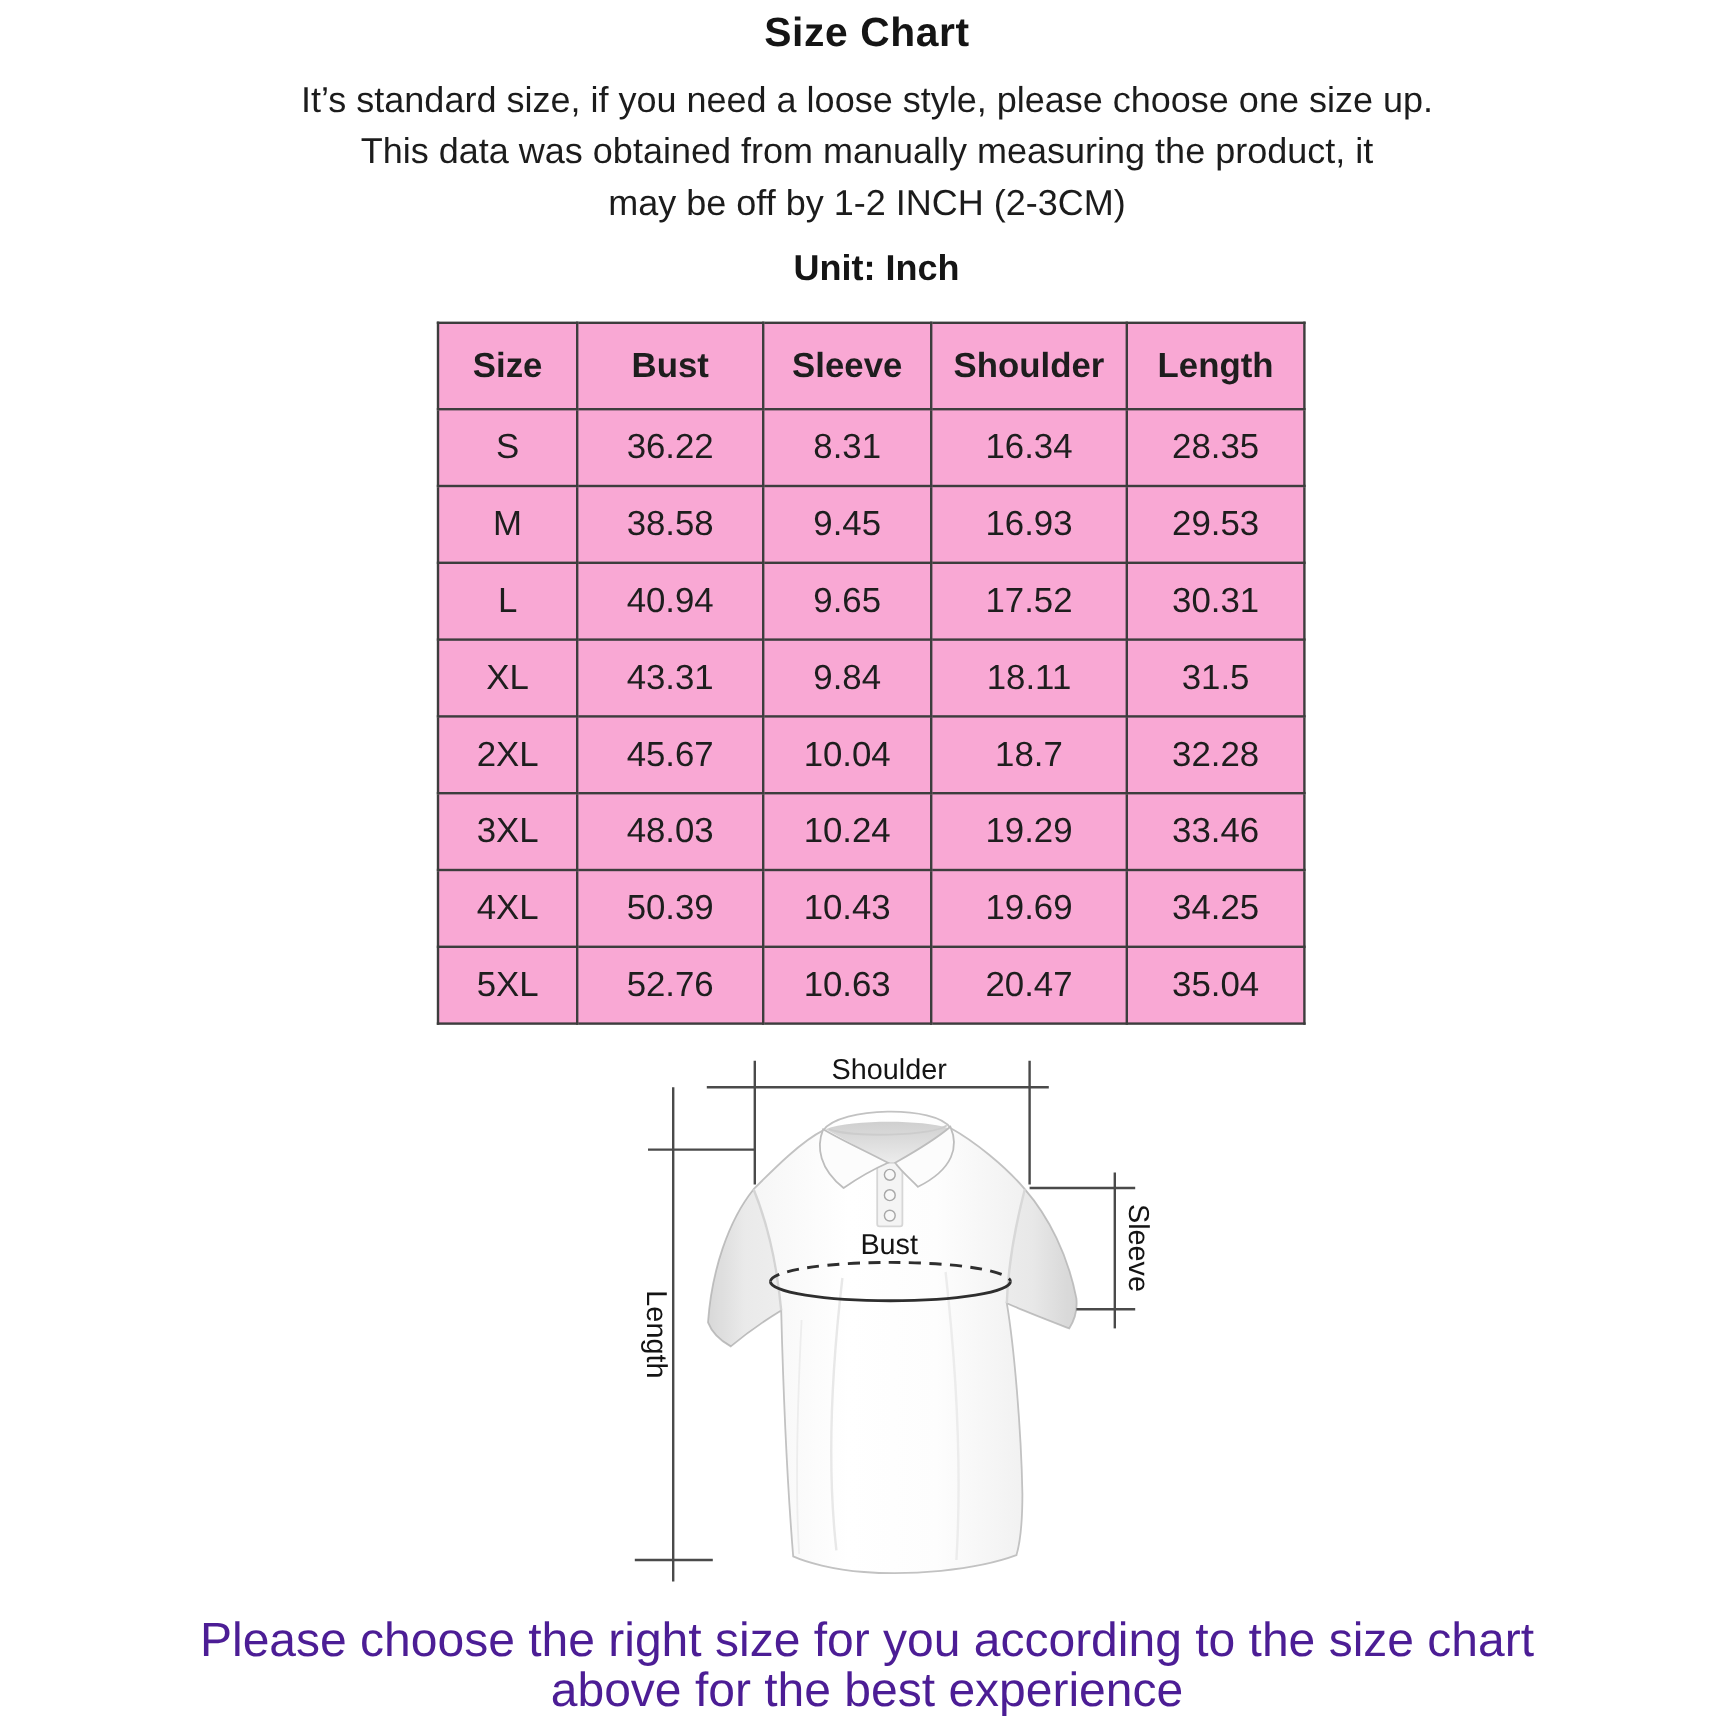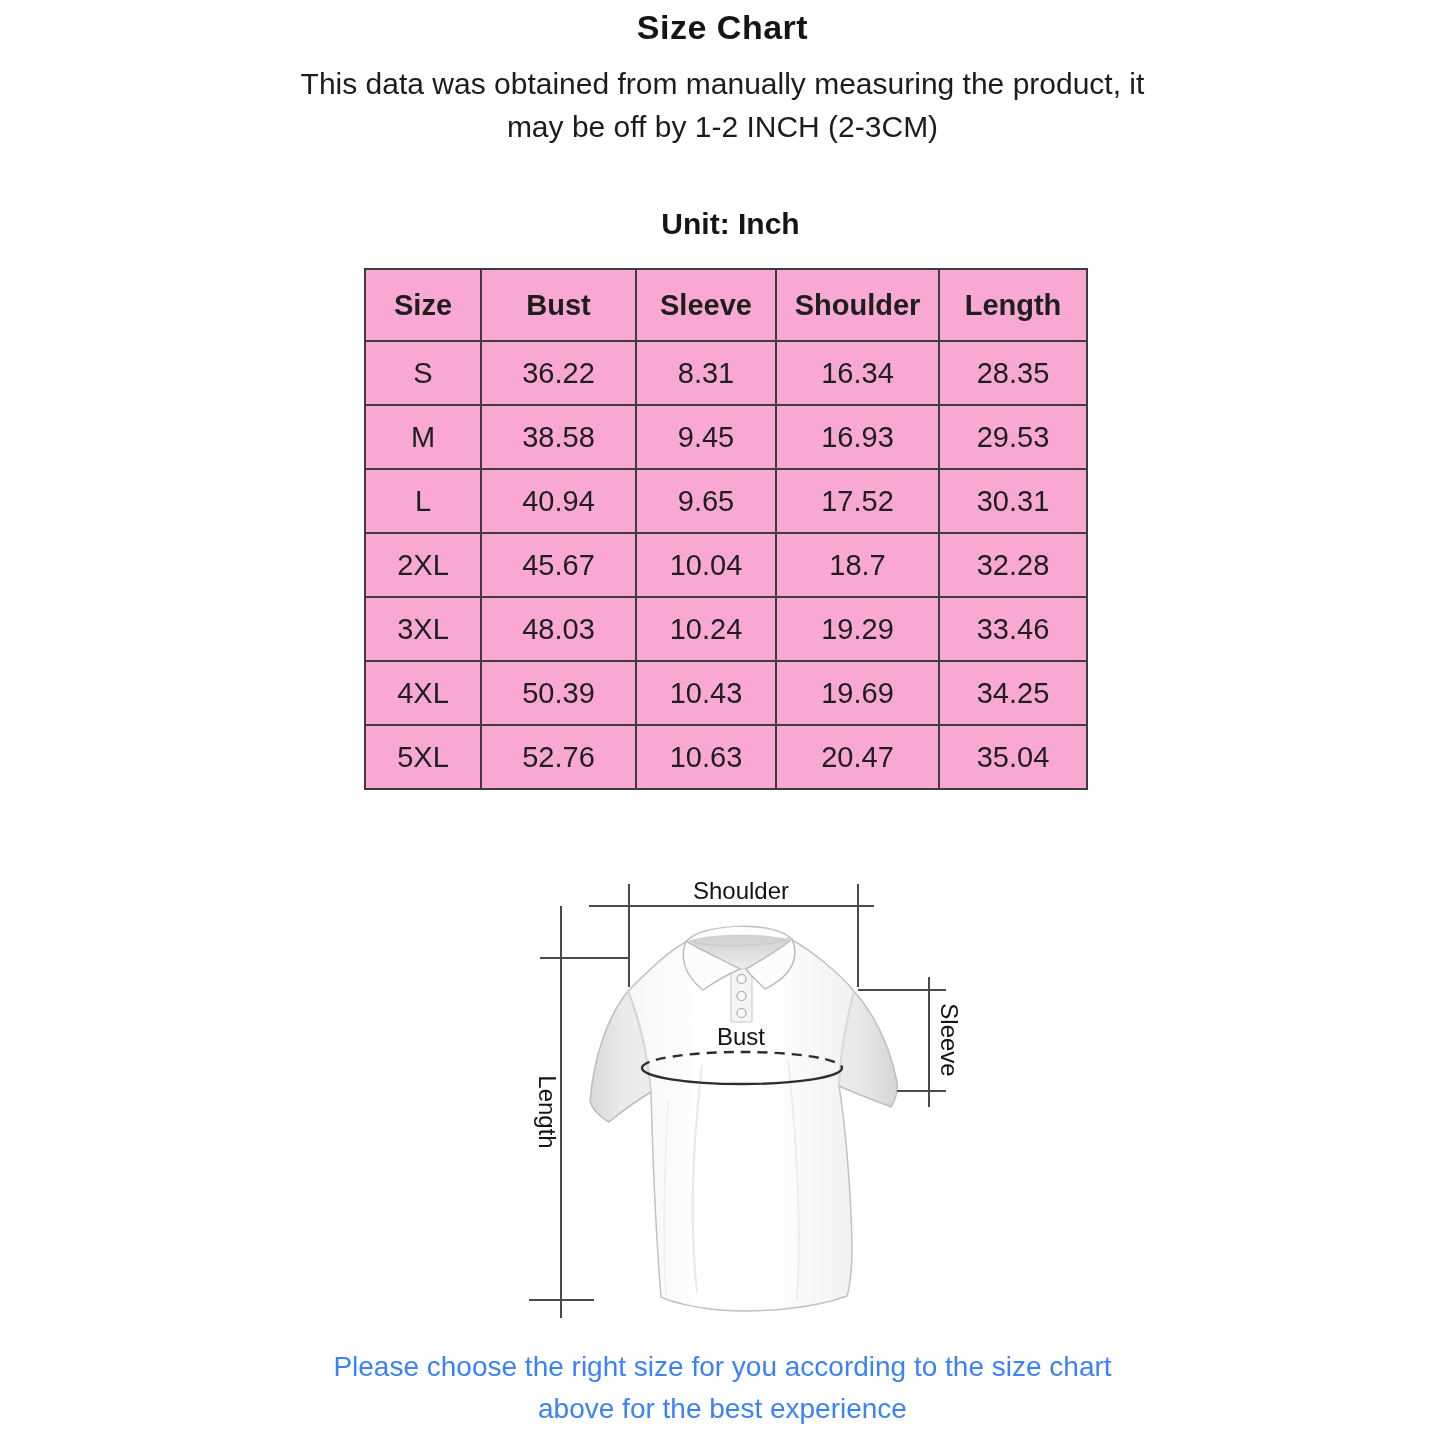--- a/index.html
+++ b/index.html
@@ -73,24 +73,24 @@
   }
   .diagram {
     position: absolute;
     left: 500px; top: 868px;
     width: 470px; height: 482px;
   }
   .footer {
     position: absolute;
     top: 1346px; left: 0; right: 0;
     text-align: center;
-    font-size: 28px;
+    font-size: 40px;
     line-height: 42px;
     font-weight: 400;
-    color: #3b82f6;
+    color: #4c1d95;
   }
   .dim-line {
     stroke: var(--dim-line, #4a4a4a);
     stroke-width: 2;
     fill: none;
   }
   .dim-label {
     font-size: 24px;
     fill: #141414;
     font-family: "Liberation Sans", "DejaVu Sans", sans-serif;
@@ -102,20 +102,21 @@
   }
 </style>
 </head>
 <body>
 
 <div class="page">
 
   <div class="title">Size Chart</div>
 
   <div class="intro">
+    <div>It’s standard size, if you need a loose style, please choose one size up.</div>
     <div>This data was obtained from manually measuring the product, it</div>
     <div>may be off by 1-2 INCH (2-3CM)</div>
   </div>
 
   <div class="unit">Unit: Inch</div>
 
   <div class="size-table-wrap">
     <table class="size-table">
       <colgroup>
         <col style="width:116px">
@@ -149,20 +150,27 @@
             <td>29.53</td>
           </tr>
           <tr>
             <td>L</td>
             <td>40.94</td>
             <td>9.65</td>
             <td>17.52</td>
             <td>30.31</td>
           </tr>
           <tr>
+            <td>XL</td>
+            <td>43.31</td>
+            <td>9.84</td>
+            <td>18.11</td>
+            <td>31.5</td>
+          </tr>
+          <tr>
             <td>2XL</td>
             <td>45.67</td>
             <td>10.04</td>
             <td>18.7</td>
             <td>32.28</td>
           </tr>
           <tr>
             <td>3XL</td>
             <td>48.03</td>
             <td>10.24</td>

